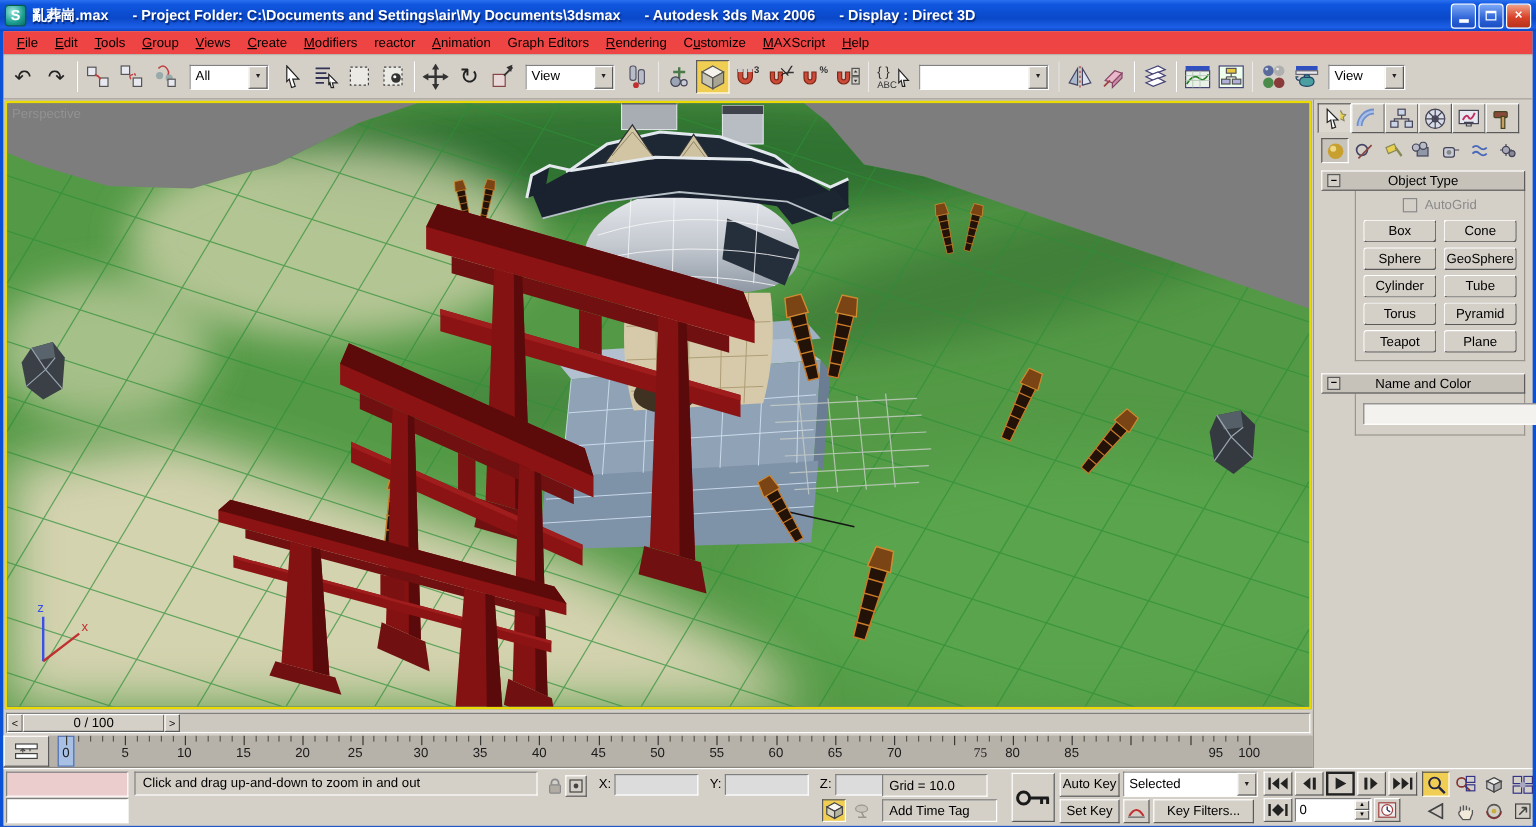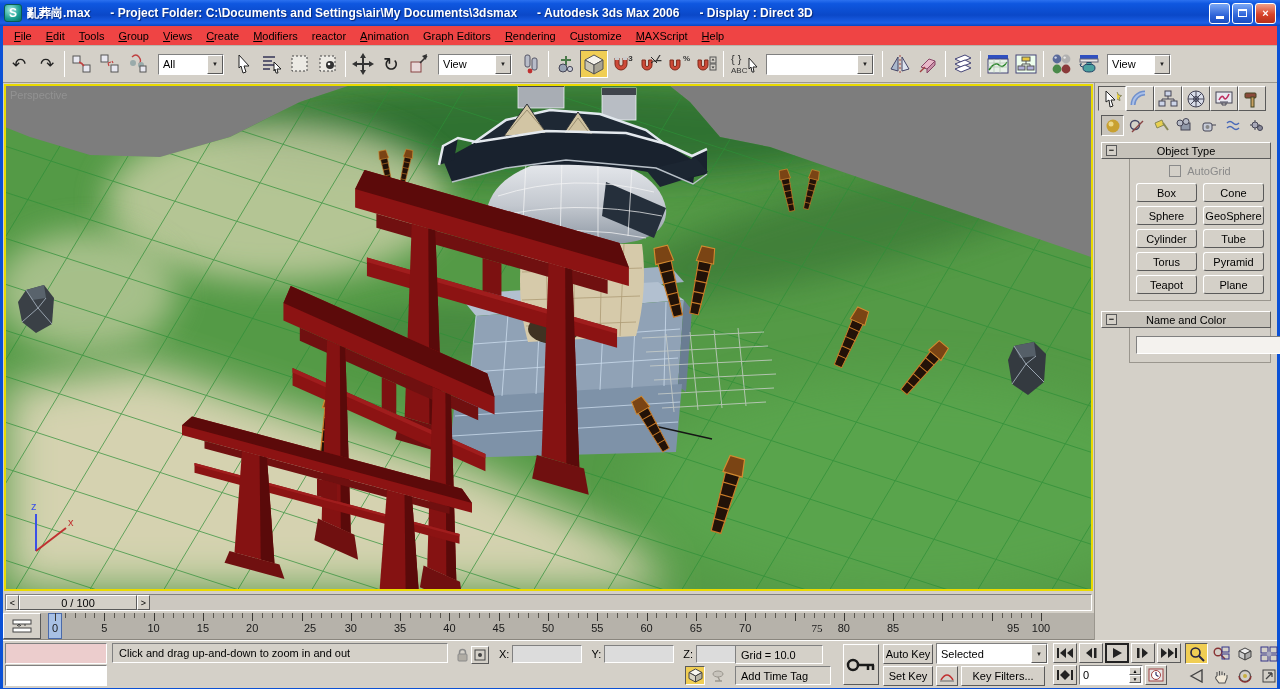--- a/index.html
+++ b/index.html
@@ -690,21 +690,21 @@
             <i class="tick" style="left: 960.56px;"></i>
             <i class="tick" style="left: 970.42px;"></i>
             <i class="tick" style="left: 980.28px;"></i>
             <i class="tick" style="left: 990.14px;"></i>
             <i class="tick major" style="left: 1000px;"></i>
             <span class="ruler-num" style="left: 14px;">0</span>
             <span class="ruler-num" style="left: 63.3px;">5</span>
             <span class="ruler-num" style="left: 112.6px;">10</span>
             <span class="ruler-num" style="left: 161.9px;">15</span>
             <span class="ruler-num" style="left: 211.2px;">20</span>
-            <span class="ruler-num" style="left: 269px;">25</span>
+            <span class="ruler-num" style="left: 255px;">25</span>
             <span class="ruler-num" style="left: 309.8px;">30</span>
             <span class="ruler-num" style="left: 359.1px;">35</span>
             <span class="ruler-num" style="left: 408.4px;">40</span>
             <span class="ruler-num" style="left: 457.7px;">45</span>
             <span class="ruler-num" style="left: 507px;">50</span>
             <span class="ruler-num" style="left: 556.3px;">55</span>
             <span class="ruler-num" style="left: 605.6px;">60</span>
             <span class="ruler-num" style="left: 654.9px;">65</span>
             <span class="ruler-num" style="left: 704.2px;">70</span>
             <span class="ruler-num" style="left: 776px; font-family: Liberation Serif, serif;">75</span>

